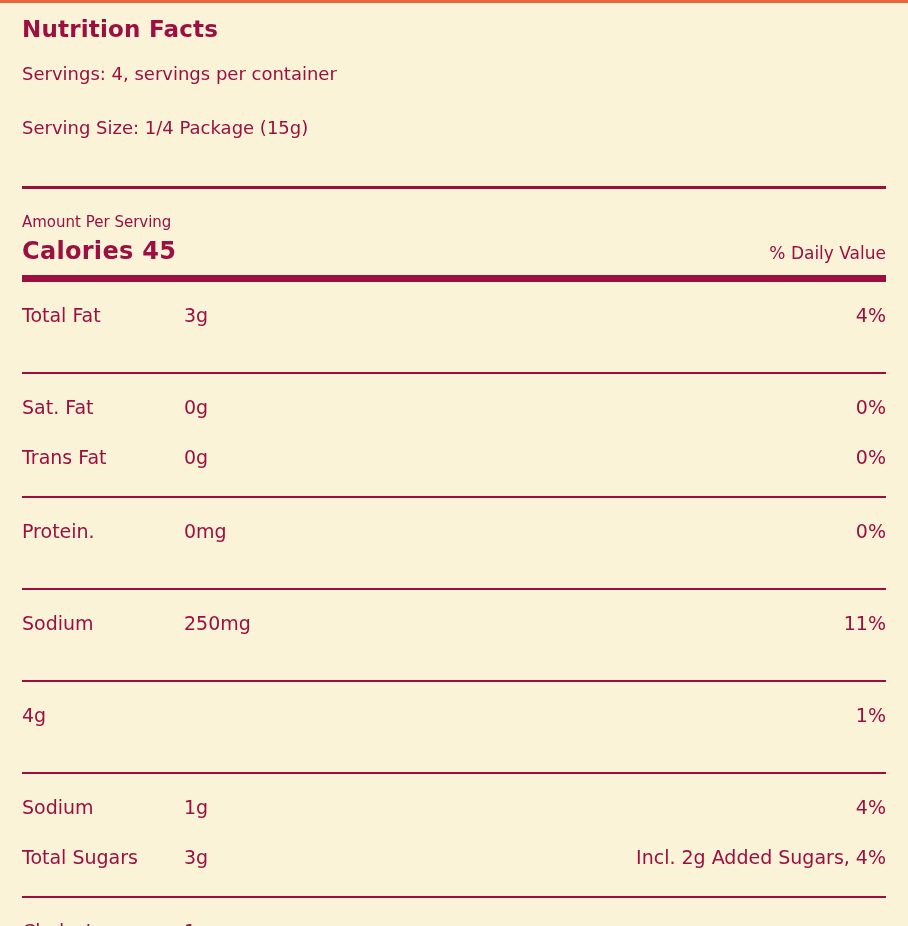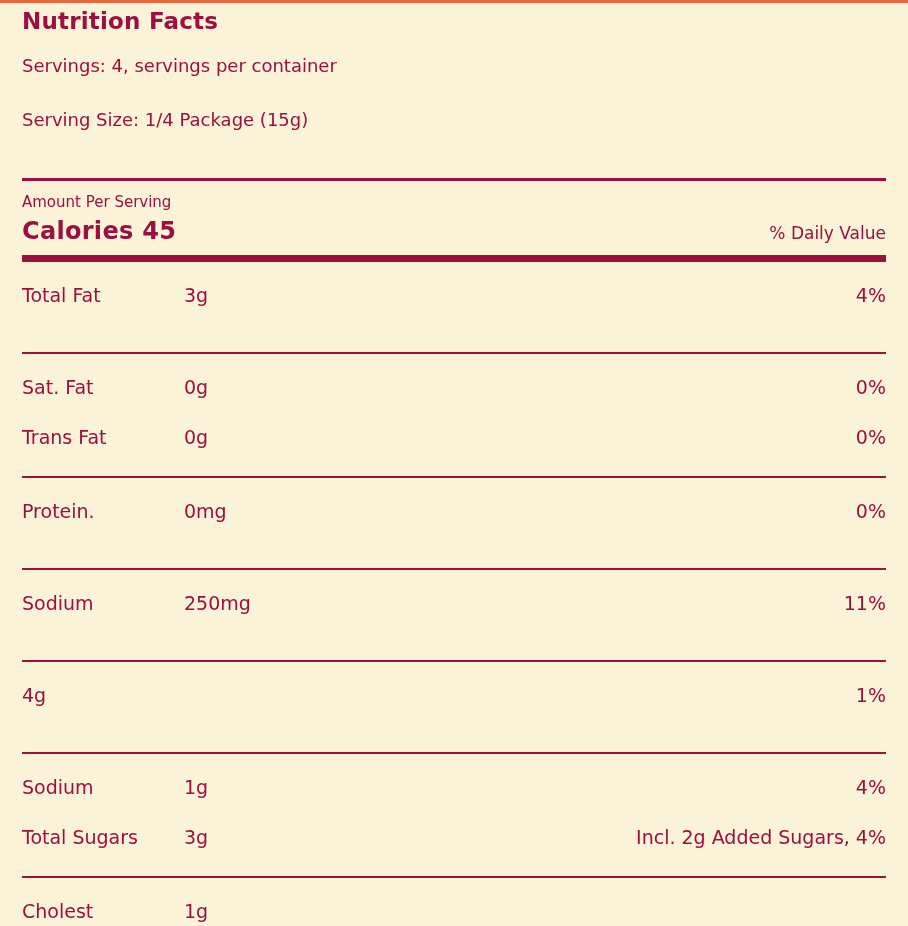--- a/index.html
+++ b/index.html
@@ -13,21 +13,21 @@
     font-family: "DejaVu Sans", sans-serif;
     color: #9c1041;
     overflow: hidden;
   }
   .panel {
     width: 908px;
     height: 926px;
     box-sizing: border-box;
     background: #faf3d8;
     border-top: 3px solid #e8663a;
-    padding: 0 22px;
+    padding: 8px 22px;
     position: relative;
   }
   .title {
     font-size: 23px;
     font-weight: bold;
     letter-spacing: 0.2px;
     margin-top: 4px;
     margin-bottom: 0;
     line-height: 28px;
   }
@@ -52,21 +52,21 @@
     margin: 0;
   }
   .rule-thin {
     border: none;
     border-top: 2px solid #9c1041;
     margin: 0;
   }
   .rule-wrap-top { margin-top: 47px; }
   .amount-label {
     font-size: 15px;
-    margin-top: 12px;
+    margin-top: 24px;
     line-height: 18px;
   }
   .calories-row {
     display: flex;
     align-items: baseline;
     justify-content: space-between;
     margin-top: 6px;
     padding-bottom: 10px;
   }
   .calories-text {

